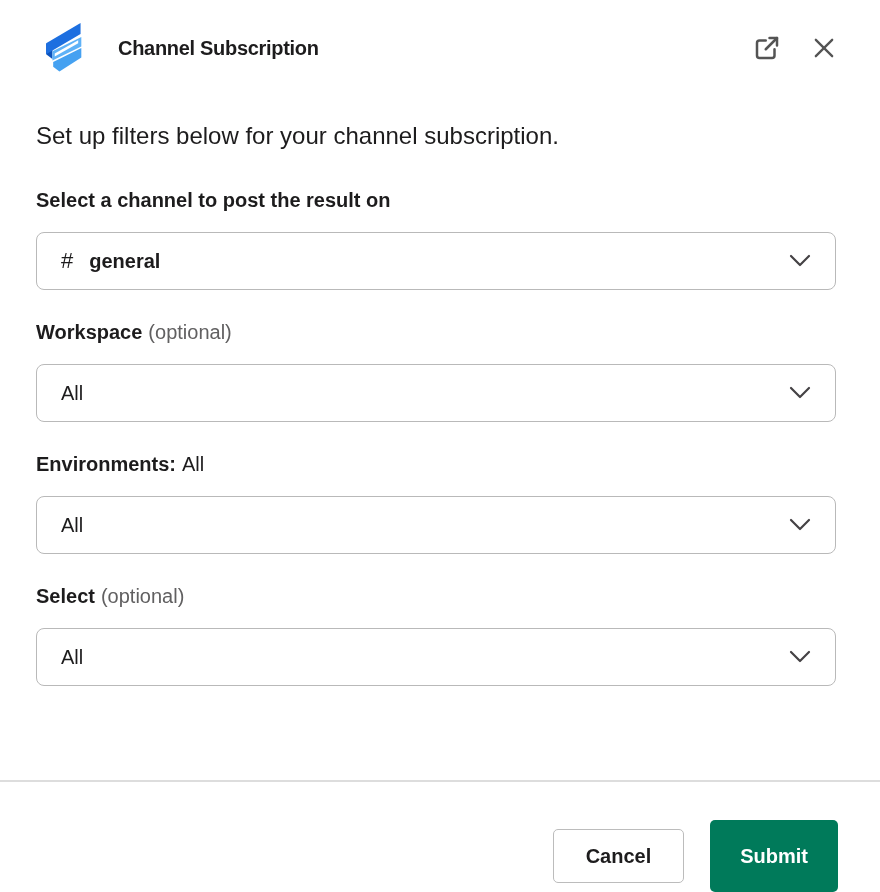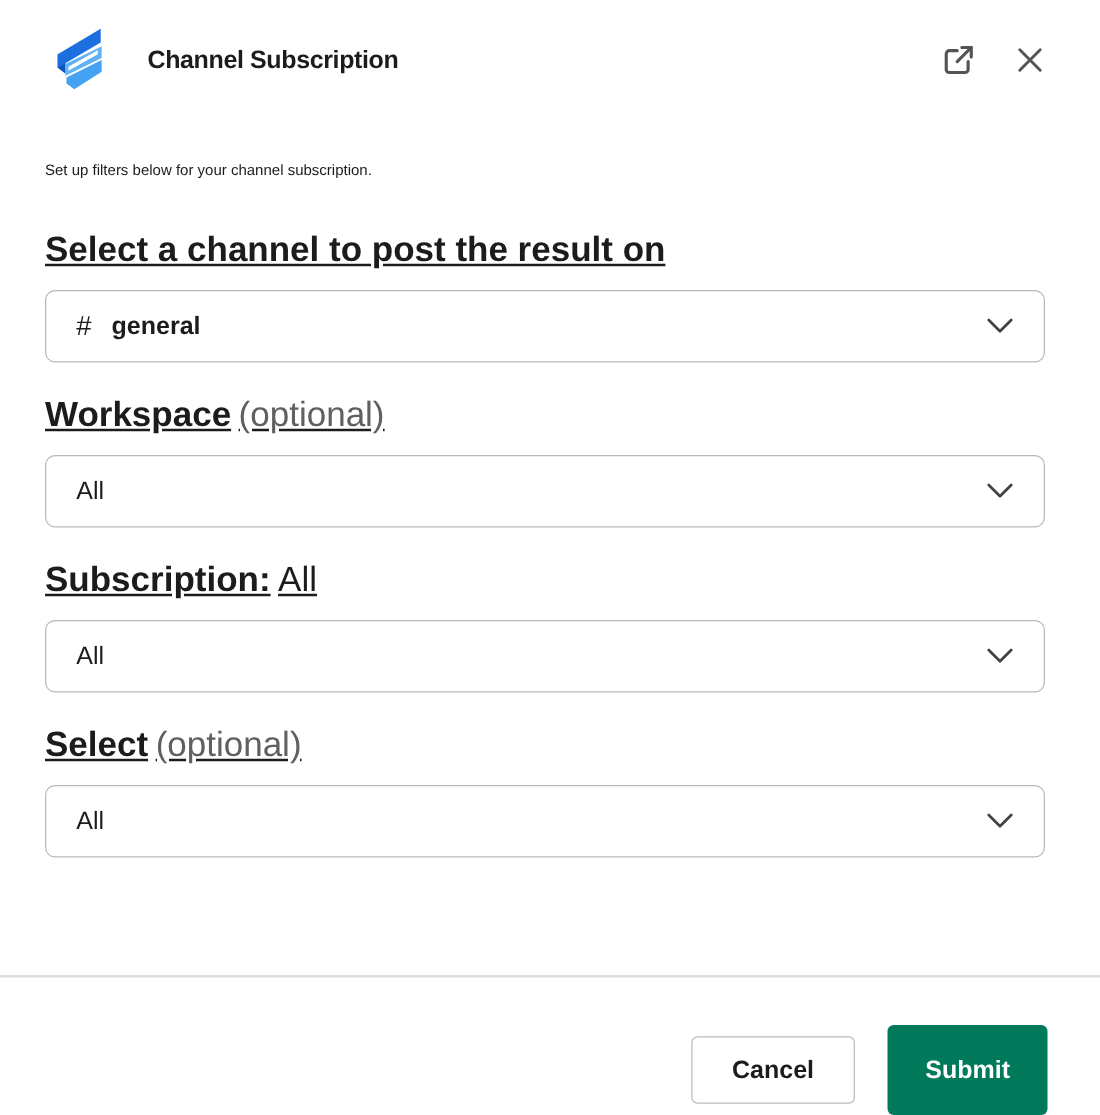--- a/index.html
+++ b/index.html
@@ -23,22 +23,22 @@
   }
   .hdr-actions { margin-left: auto; display: flex; align-items: center; gap: 16px; }
   .icon-btn {
     background: none; border: none; padding: 6px; margin: 0;
     cursor: pointer; color: #545454; line-height: 0;
   }
   .icon-btn svg { display: block; }
 
   
   .main { padding: 0 44px 0 36px; flex: 1 1 auto; }
-  .desc { font-size: 12px; line-height: 24px; margin: 48px 0 0 0; font-weight: 400; }
-  .lbl { font-size: 28px; line-height: 24px; font-weight: 700; text-decoration: underline; }
+  .desc { font-size: 24px; line-height: 24px; margin: 48px 0 0 0; font-weight: 400; }
+  .lbl { font-size: 20px; line-height: 24px; font-weight: 700; }
   .lbl.mt40 { margin-top: 40px; }
   .lbl.mt30 { margin-top: 30px; }
   .lbl.mt34 { margin-top: 34px; }
   .optional { color: #616061; font-weight: 400; margin-left: 6px; }
   .plainval { font-weight: 400; margin-left: 6px; }
 
   .select {
     margin-top: 20px; height: 58px; width: 100%;
     border: 1px solid #b9b9b9; border-radius: 8px;
     display: flex; align-items: center;
@@ -127,21 +127,21 @@
     <div class="select">
       <span class="val">All</span>
       <span class="chev">
         <svg width="22" height="14" viewBox="0 0 22 14" fill="none" stroke="#454245" stroke-width="2.2" stroke-linecap="round" stroke-linejoin="round">
           <polyline points="2 2 11 11 20 2"></polyline>
         </svg>
       </span>
     </div>
 
     <div class="lbl mt30">
-      <span>Subscription:</span><span class="plainval">All</span>
+      <span>Environments:</span><span class="plainval">All</span>
     </div>
 
     <div class="select">
       <span class="val">All</span>
       <span class="chev">
         <svg width="22" height="14" viewBox="0 0 22 14" fill="none" stroke="#454245" stroke-width="2.2" stroke-linecap="round" stroke-linejoin="round">
           <polyline points="2 2 11 11 20 2"></polyline>
         </svg>
       </span>
     </div>

